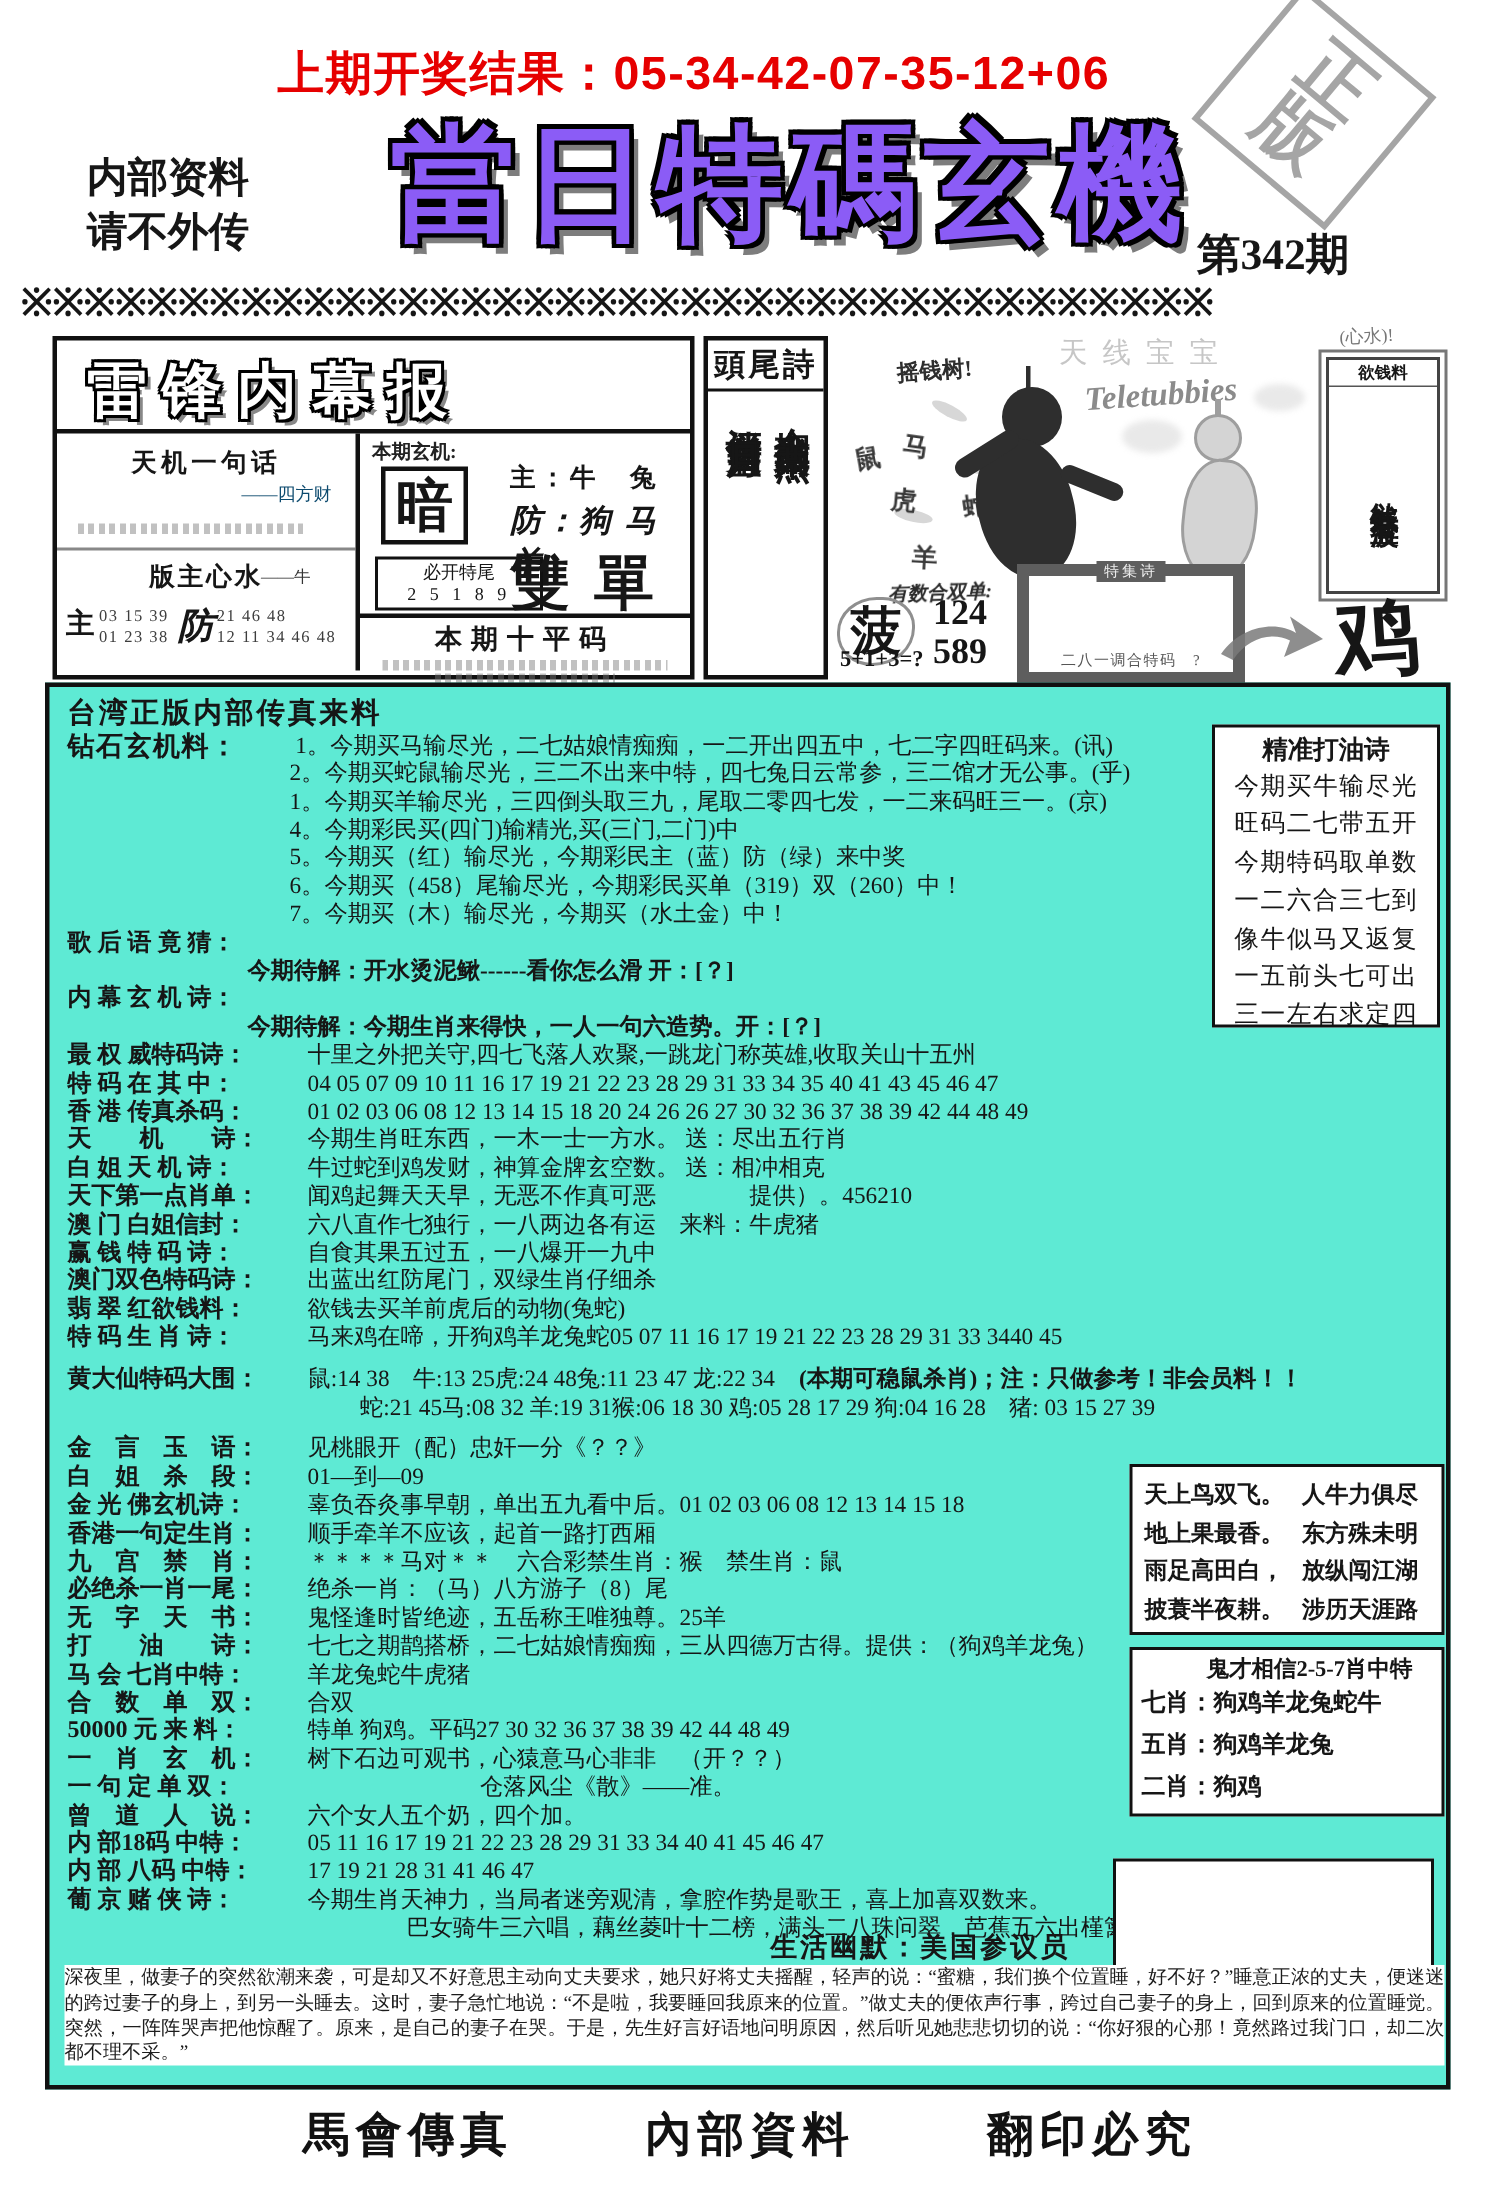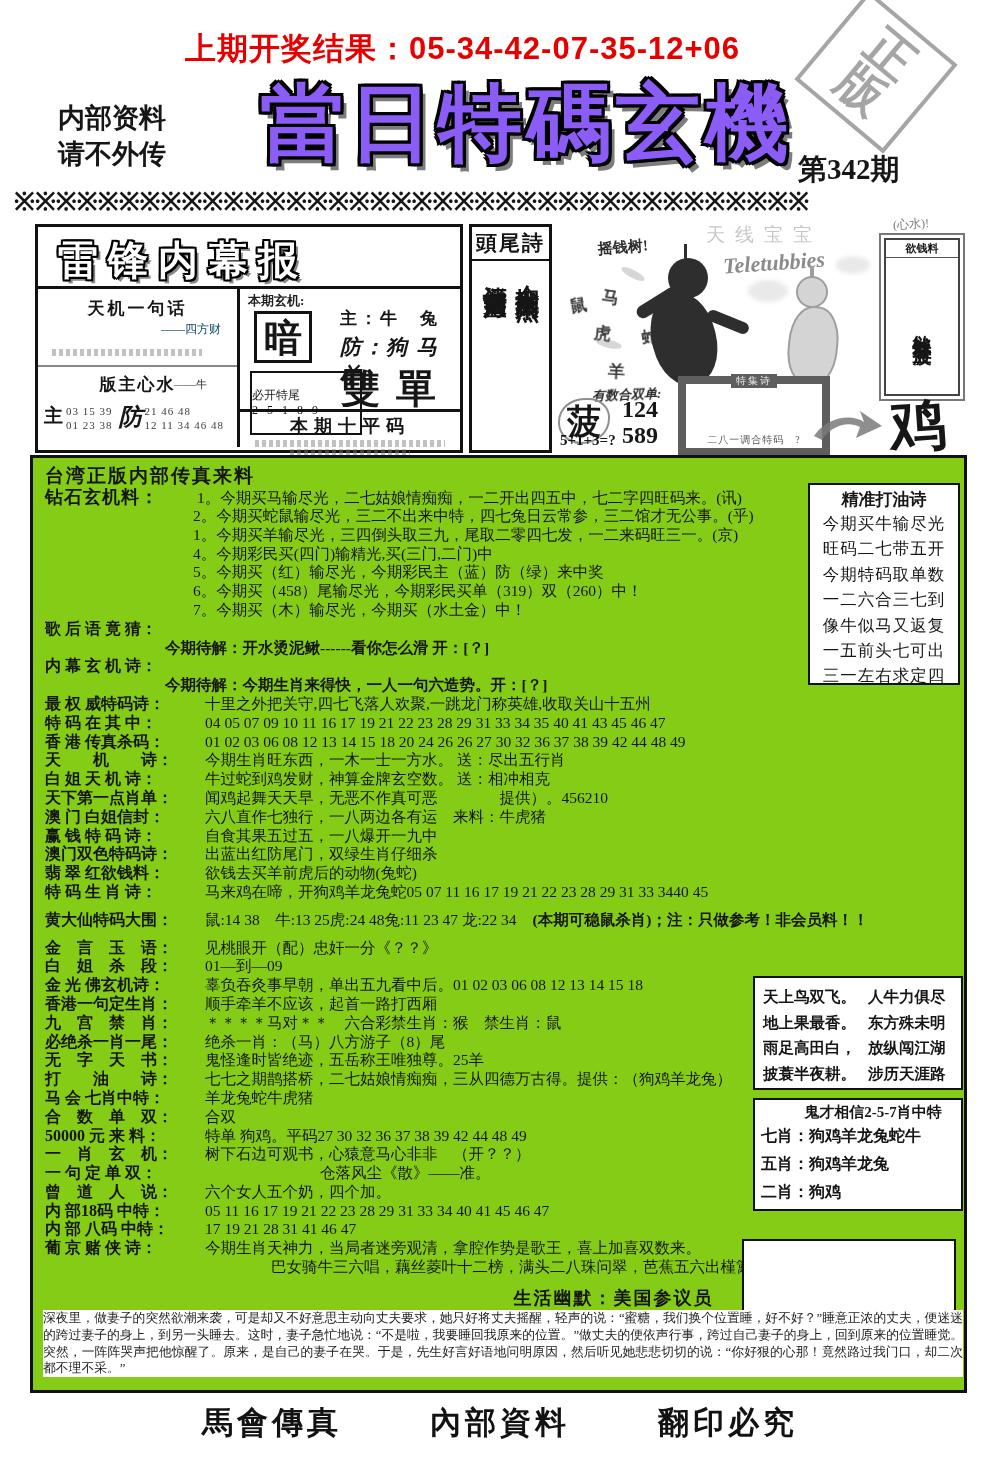--- a/index.html
+++ b/index.html
@@ -39,22 +39,22 @@
   .zhufang{position:absolute;left:6px;top:112px;display:flex;align-items:flex-start;color:#3d3d3d;}
   .zf-big{font-size:19px;font-weight:800;margin:2px 3px 0 0;color:#161616;}
   .zf-fang{font-size:24px;font-style:italic;margin:0 2px 0 6px;}
   .zf-nums{font-size:11px;line-height:14px;letter-spacing:1px;margin-top:3px;}
   .lf-right{flex:1;position:relative;}
   .xuanji-lbl{position:absolute;left:8px;top:3px;font-size:13px;font-weight:700;filter:blur(.4px);color:#222;}
   .an-box{position:absolute;left:14px;top:22px;width:58px;height:52px;border:3px solid #111;
     font-size:38px;font-weight:900;text-align:center;line-height:48px;}
   .zhu-animals{position:absolute;left:100px;top:18px;font-size:17px;font-weight:700;letter-spacing:3px;}
   .fang-animals{position:absolute;left:100px;top:44px;font-size:21px;font-weight:700;letter-spacing:2px;font-style:italic;}
-  .bikai{position:absolute;left:10px;top:82px;width:112px;border:2px solid #111;text-align:left;
-    font-size:12px;line-height:15px;padding:15px 0;}
+  .bikai{position:absolute;left:10px;top:82px;width:112px;border:2px solid #111;text-align:center;
+    font-size:12px;line-height:15px;padding:1px 0;}
   .bikai-digits{letter-spacing:3px;}
   .shuangdan{position:absolute;right:8px;top:72px;font-size:40px;font-weight:900;letter-spacing:16px;white-space:nowrap;}
   .lf-right-bottom{position:absolute;left:0;right:0;top:120px;bottom:0;border-top:3px solid #111;}
   .ping-title{text-align:center;font-weight:900;font-size:18px;letter-spacing:6px;margin-top:2px;}
   .lf-fz2{margin:2px auto 0 auto;width:190px;}
   .lf-fz3{margin:2px auto 0 auto;width:120px;}
 
   
   .touwei-box{position:absolute;left:469px;top:224px;width:83px;height:229px;border:3px solid #111;background:#fff;}
   .tw-head{height:34px;border-bottom:2px solid #111;text-align:center;font-size:21px;font-weight:800;line-height:33px;letter-spacing:2px;}
@@ -93,21 +93,21 @@
   .yuqian-box{position:absolute;left:884px;top:238px;width:76px;height:158px;border:2px solid #444;
     box-shadow:0 0 0 3px #fff,0 0 0 5px #777;background:#fff;}
   .yq-head{text-align:center;font-size:11px;font-weight:700;border-bottom:1px solid #555;padding:1px 0;}
   .yq-text{writing-mode:vertical-rl;font-size:19px;font-weight:800;letter-spacing:2px;margin:4px auto 0 auto;display:block;text-align:center;height:128px;}
 
   
   .rooster-arrow{position:absolute;left:810px;top:406px;}
   .rooster-char{position:absolute;left:890px;top:388px;font-size:56px;font-weight:900;transform:rotate(-4deg);}
 
   
-  .main-box{position:absolute;left:30px;top:455px;width:937px;height:938px;border:3px solid #111;background:#84cc16;}
+  .main-box{position:absolute;left:30px;top:455px;width:937px;height:938px;border:3px solid #111;background:#5eead4;}
   .left-col{position:absolute;left:12px;top:6px;width:758px;}
   .row-intro{font-size:19px;font-weight:800;letter-spacing:2px;line-height:24px;}
   .drow{font-size:15.5px;line-height:19px;white-space:nowrap;}
   .dlbl{font-weight:800;font-size:18px;display:inline-block;min-width:148px;letter-spacing:1px;vertical-align:top;}
   .item{margin-left:148px;font-size:15.5px;line-height:18.8px;white-space:nowrap;}
   .row{font-size:15.5px;line-height:18.8px;white-space:nowrap;}
   .lbl{font-weight:700;font-size:16px;display:inline-block;min-width:160px;vertical-align:top;}
   .subline{margin-left:120px;font-weight:700;font-size:15.5px;line-height:18.8px;white-space:nowrap;}
   .line2{margin-left:195px;font-size:15.5px;line-height:18.8px;white-space:nowrap;}
   .note{margin-left:16px;font-weight:700;}
@@ -290,20 +290,21 @@
         <div class="row" data-name="info-row"><span class="lbl" data-name="row-label">天　　机　　诗：</span><span class="val" data-name="row-content">今期生肖旺东西，一木一士一方水。 送：尽出五行肖</span></div>
         <div class="row" data-name="info-row"><span class="lbl" data-name="row-label">白 姐 天 机 诗：</span><span class="val" data-name="row-content">牛过蛇到鸡发财，神算金牌玄空数。 送：相冲相克</span></div>
         <div class="row" data-name="info-row"><span class="lbl" data-name="row-label">天下第一点肖单：</span><span class="val" data-name="row-content">闻鸡起舞天天早，无恶不作真可恶　　　　提供）。456210</span></div>
         <div class="row" data-name="info-row"><span class="lbl" data-name="row-label">澳 门 白姐信封：</span><span class="val" data-name="row-content">六八直作七独行，一八两边各有运　来料：牛虎猪</span></div>
         <div class="row" data-name="info-row"><span class="lbl" data-name="row-label">赢 钱 特 码 诗：</span><span class="val" data-name="row-content">自食其果五过五，一八爆开一九中</span></div>
         <div class="row" data-name="info-row"><span class="lbl" data-name="row-label">澳门双色特码诗：</span><span class="val" data-name="row-content">出蓝出红防尾门，双绿生肖仔细杀</span></div>
         <div class="row" data-name="info-row"><span class="lbl" data-name="row-label">翡 翠 红欲钱料：</span><span class="val" data-name="row-content">欲钱去买羊前虎后的动物(兔蛇)</span></div>
         <div class="row" data-name="info-row"><span class="lbl" data-name="row-label">特 码 生 肖 诗：</span><span class="val" data-name="row-content">马来鸡在啼，开狗鸡羊龙兔蛇05 07 11 16 17 19 21 22 23 28 29 31 33 3440 45</span></div>
         <div class="gap" data-name="row-gap"></div>
         <div class="row" data-name="info-row"><span class="lbl" data-name="row-label">黄大仙特码大围：</span><span class="val" data-name="row-content">鼠:14 38　牛:13 25虎:24 48兔:11 23 47 龙:22 34</span><span class="note" data-name="row-note">(本期可稳鼠杀肖)；注：只做参考！非会员料！！</span></div>
+        <div class="line2" data-name="row-line2">蛇:21 45马:08 32 羊:19 31猴:06 18 30 鸡:05 28 17 29 狗:04 16 28　猪: 03 15 27 39</div>
         <div class="gap" data-name="row-gap"></div>
         <div class="row" data-name="info-row"><span class="lbl" data-name="row-label">金　言　玉　语：</span><span class="val" data-name="row-content">见桃眼开（配）忠奸一分《？？》</span></div>
         <div class="row" data-name="info-row"><span class="lbl" data-name="row-label">白　姐　杀　段：</span><span class="val" data-name="row-content">01—到—09</span></div>
         <div class="row" data-name="info-row"><span class="lbl" data-name="row-label">金 光 佛玄机诗：</span><span class="val" data-name="row-content">辜负吞灸事早朝，单出五九看中后。01 02 03 06 08 12 13 14 15 18</span></div>
         <div class="row" data-name="info-row"><span class="lbl" data-name="row-label">香港一句定生肖：</span><span class="val" data-name="row-content">顺手牵羊不应该，起首一路打西厢</span></div>
         <div class="row" data-name="info-row"><span class="lbl" data-name="row-label">九　宫　禁　肖：</span><span class="val" data-name="row-content">＊＊＊＊马对＊＊　六合彩禁生肖：猴　禁生肖：鼠</span></div>
         <div class="row" data-name="info-row"><span class="lbl" data-name="row-label">必绝杀一肖一尾：</span><span class="val" data-name="row-content">绝杀一肖：（马）八方游子（8）尾</span></div>
         <div class="row" data-name="info-row"><span class="lbl" data-name="row-label">无　字　天　书：</span><span class="val" data-name="row-content">鬼怪逢时皆绝迹，五岳称王唯独尊。25羊</span></div>
         <div class="row" data-name="info-row"><span class="lbl" data-name="row-label">打　　油　　诗：</span><span class="val" data-name="row-content">七七之期鹊搭桥，二七姑娘情痴痴，三从四德万古得。提供：（狗鸡羊龙兔）</span></div>
         <div class="row" data-name="info-row"><span class="lbl" data-name="row-label">马 会 七肖中特：</span><span class="val" data-name="row-content">羊龙兔蛇牛虎猪</span></div>

